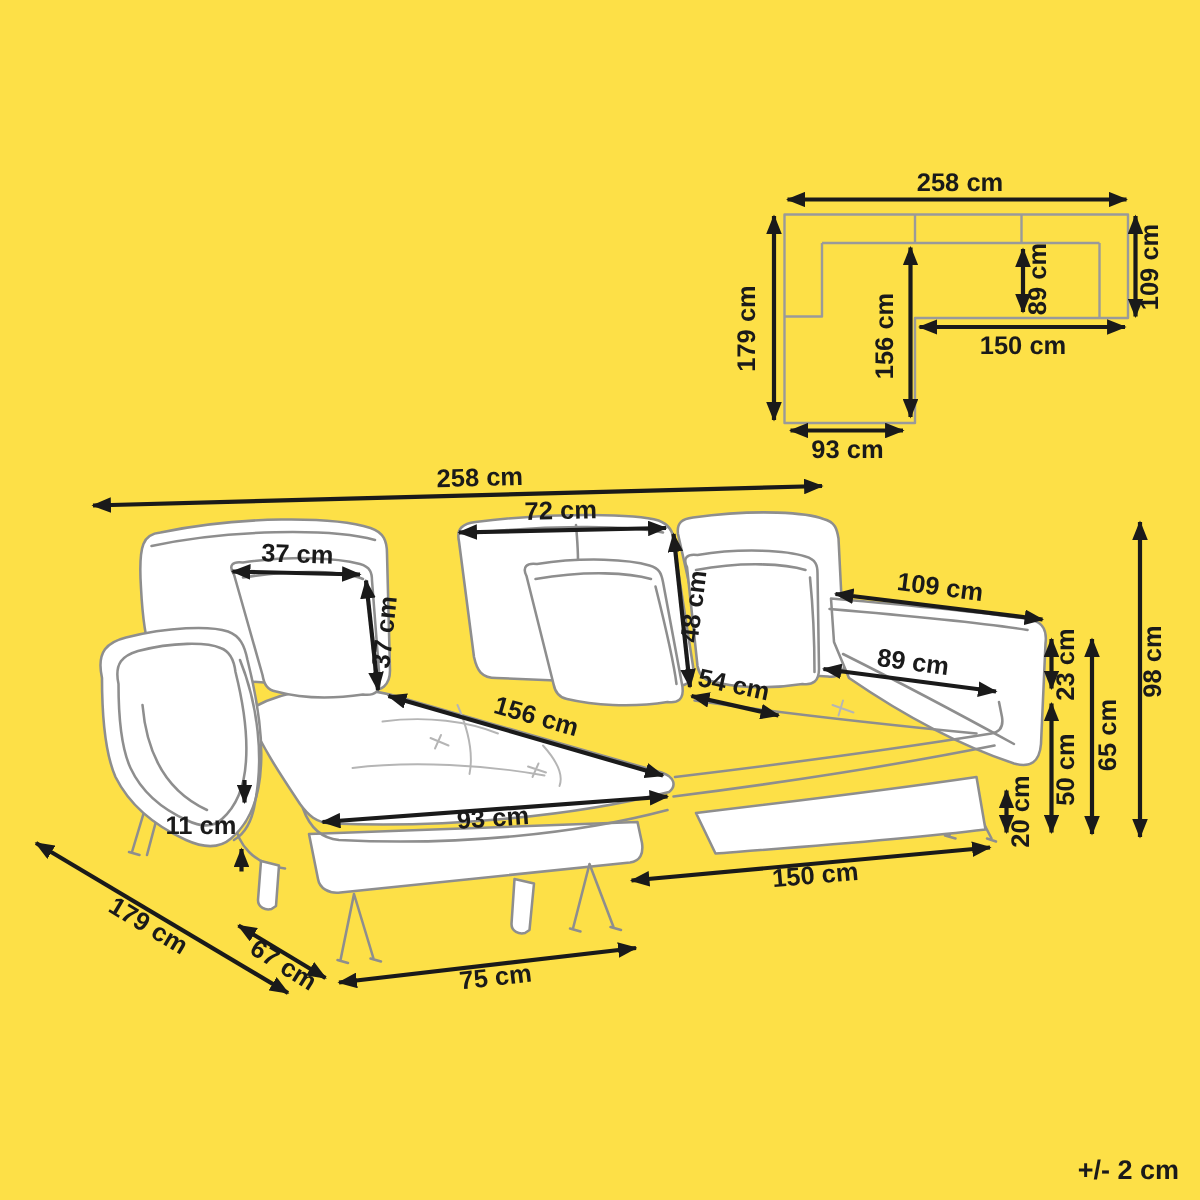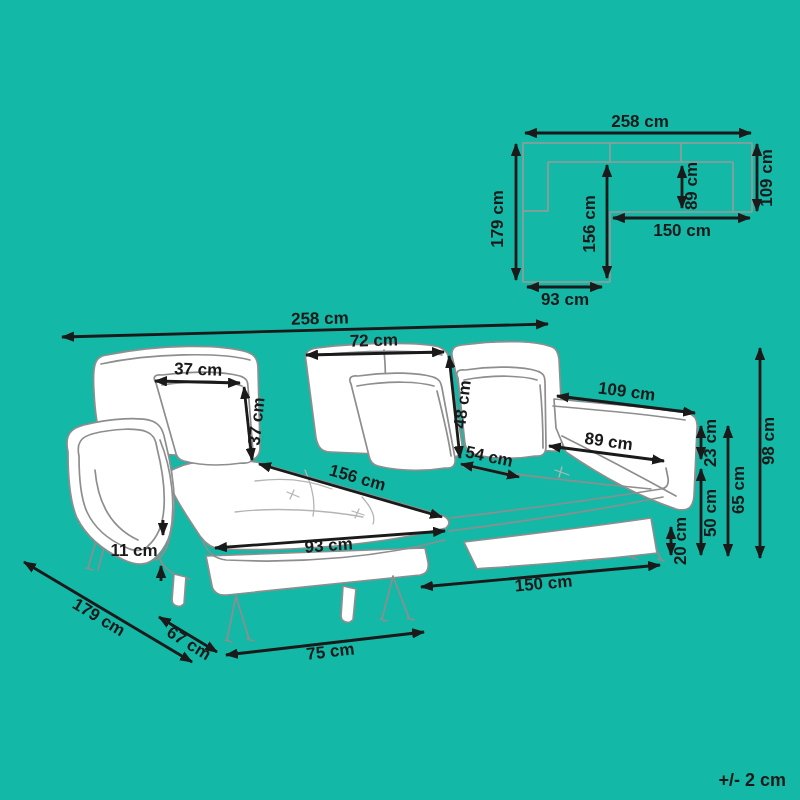--- a/index.html
+++ b/index.html
@@ -1,16 +1,16 @@
 <!DOCTYPE html>
 <html><head>
 <meta charset="utf-8">
 <style>
   html,body{margin:0;padding:0;background:#ffffff;}
-  .canvas{position:relative;width:800px;height:800px;background:#14b8a6;overflow:hidden;}
+  .canvas{position:relative;width:800px;height:800px;background:#fde047;overflow:hidden;}
   svg{display:block;}
   .art path,.art line,.art polyline{fill:none;stroke:#8e8e8e;stroke-width:1.7;stroke-linecap:round;stroke-linejoin:round;}
   .art path.solid{fill:#ffffff;}
   .art .soft{stroke:#b5b5b5;stroke-width:1.3;}
   .tv path,.tv line{fill:none;stroke:#9a9a9a;stroke-width:1.6;stroke-linejoin:round;}
   .dims line{stroke:#1a1a1a;stroke-width:2.8;}
   .lbl{font-family:"Liberation Sans","DejaVu Sans",sans-serif;font-weight:bold;font-size:17px;fill:#1a1a1a;text-anchor:middle;}
   .tol{font-family:"Liberation Sans","DejaVu Sans",sans-serif;font-weight:bold;font-size:18px;fill:#1a1a1a;text-anchor:end;}
 </style>
 </head>

